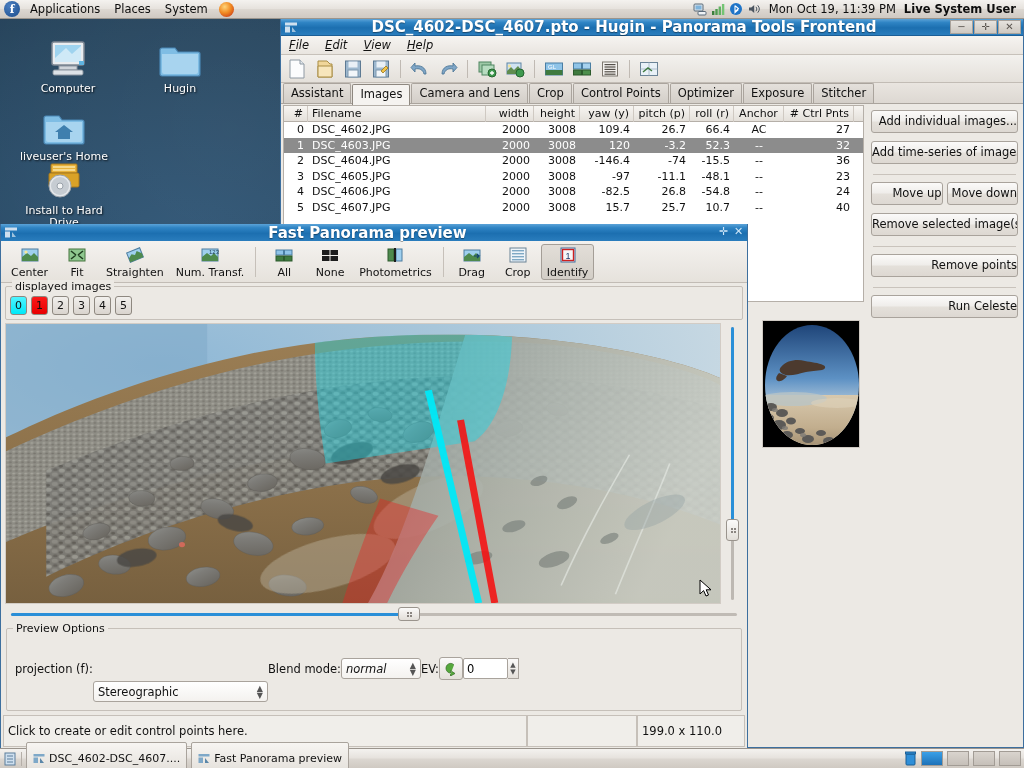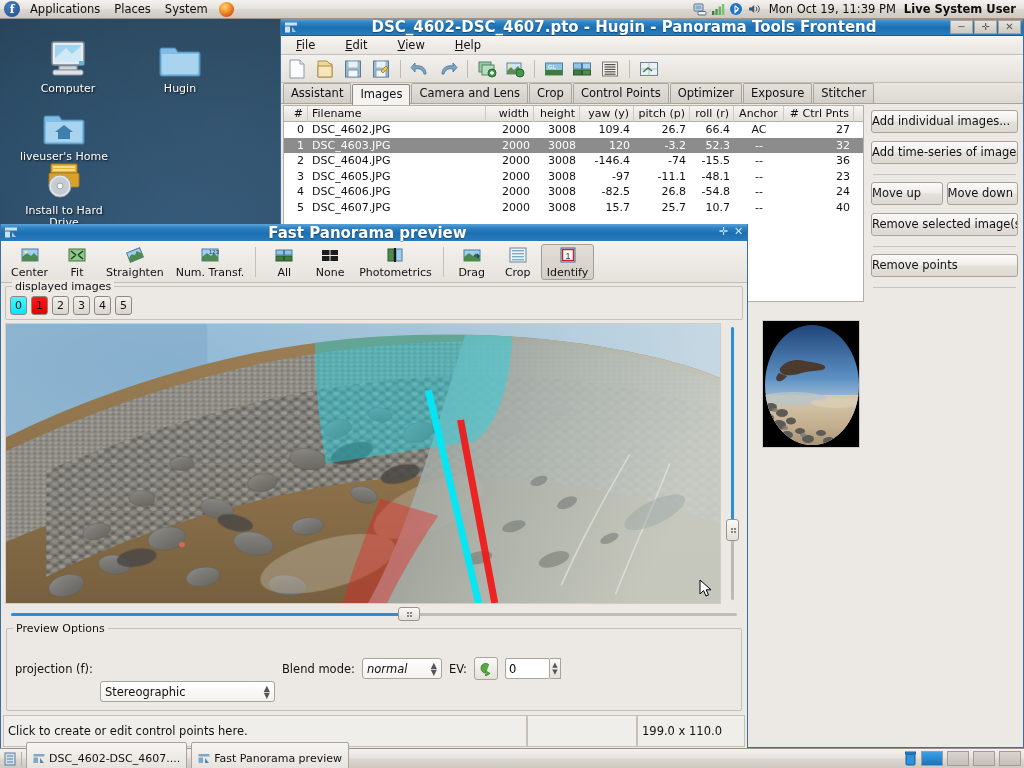--- a/index.html
+++ b/index.html
@@ -94,21 +94,21 @@
     border: 1px solid #a8a29b;
     color: #5a5550; font-size: 10px; line-height: 12px; text-align: center;
   }
 
   .menubar {
     height: 19px; flex: none; display: flex; align-items: center;
     background: linear-gradient(to bottom, #f6f4f1, #e9e5e0);
     border-bottom: 1px solid #c7c1ba;
     font-size: 11.5px; color: #111;
   }
-  .menubar .mi { padding: 2px 15px; }
+  .menubar .mi { padding: 2px 8px; font-style: italic; }
   .menubar .mi u { text-decoration: underline; }
 
   .toolbar {
     height: 28px; flex: none; display: flex; align-items: center;
     background: linear-gradient(to bottom, #f3f1ee, #e4e0da);
     border-bottom: 1px solid #c2bcb5;
     padding-left: 3px; gap: 2px;
   }
   .tbtn { width: 26px; height: 24px; display: flex; align-items: center; justify-content: center; }
   .tsep { width: 1px; height: 18px; background: #c0bab3; margin: 0 4px; }
@@ -159,21 +159,21 @@
   #exif-thumb {
     position: absolute; right: 6px; top: 18px; width: 98px; height: 128px;
     border: 1px solid #cfc9c2; overflow: hidden;
     background: #000;
   }
 
   .rbtn {
     height: 23px; margin-bottom: 8px; width: 100%;
     background: linear-gradient(to bottom, #fbfaf9 0%, #efedea 48%, #e4e0da 52%, #ddd8d2 100%);
     border: 1px solid #a9a39c; border-radius: 3px;
-    font-size: 11.5px; color: #111; text-align: left; line-height: 21px;
+    font-size: 11.5px; color: #111; text-align: right; line-height: 21px;
     white-space: nowrap; overflow: hidden;
   }
   .rsep { height: 1px; background: #c9c3bc; margin: 2px 2px 7px 2px; }
   .rrow { display: flex; gap: 4px; }
   .rrow .rbtn { flex: 1 1 0; }
 
   
   #preview-win {
     position: absolute; left: 0; top: 224px; width: 748px; height: 526px;
     background: #ece9e4;
@@ -248,21 +248,21 @@
     border: 1px solid #9a948d; border-radius: 3px;
   }
   #pv-hslider .thumb::after {
     content: ""; position: absolute; left: 8px; top: 4px; width: 6px; height: 6px;
     background: radial-gradient(circle 1px at 1px 1px, #8a8580 99%, transparent) 0 0/3px 3px repeat;
   }
 
   #pv-options {
     flex: none; margin: 5px 5px 0 5px; padding: 6px 8px 8px 8px;
     border: 1px solid #c6c0b9; border-radius: 2px; position: relative;
-    display: flex; align-items: center; gap: 7px;
+    display: flex; align-items: center; 
   }
   #pv-options .grp-title {
     position: absolute; top: -7px; left: 6px; background: #ece9e4;
     padding: 0 3px; font-size: 11px; color: #111;
   }
   .opt-label { font-size: 11.5px; color: #111; white-space: nowrap; }
   .combo {
     height: 21px; border: 1px solid #a9a39c; border-radius: 3px;
     background: linear-gradient(to bottom, #ffffff, #f4f2ef);
     display: flex; align-items: center; padding: 0 4px;
@@ -703,20 +703,21 @@
       <div class="rbtn">Add time-series of images...</div>
       <div class="rsep"></div>
       <div class="rrow">
         <div class="rbtn">Move up</div>
         <div class="rbtn">Move down</div>
       </div>
       <div class="rbtn">Remove selected image(s)</div>
       <div class="rsep"></div>
       <div class="rbtn">Remove points</div>
       <div class="rsep"></div>
+      <div class="rbtn">Run Celeste</div>
     </div>
   </div>
 </div>
 
 <div id="preview-win">
 
   <div class="titlebar">
     <svg class="tb-icon" viewBox="0 0 14 13">
       <rect x="1" y="1.5" width="12" height="3" fill="#cfe0ef"></rect>
       <rect x="1" y="5.5" width="5" height="6" fill="#cfe0ef"></rect>

